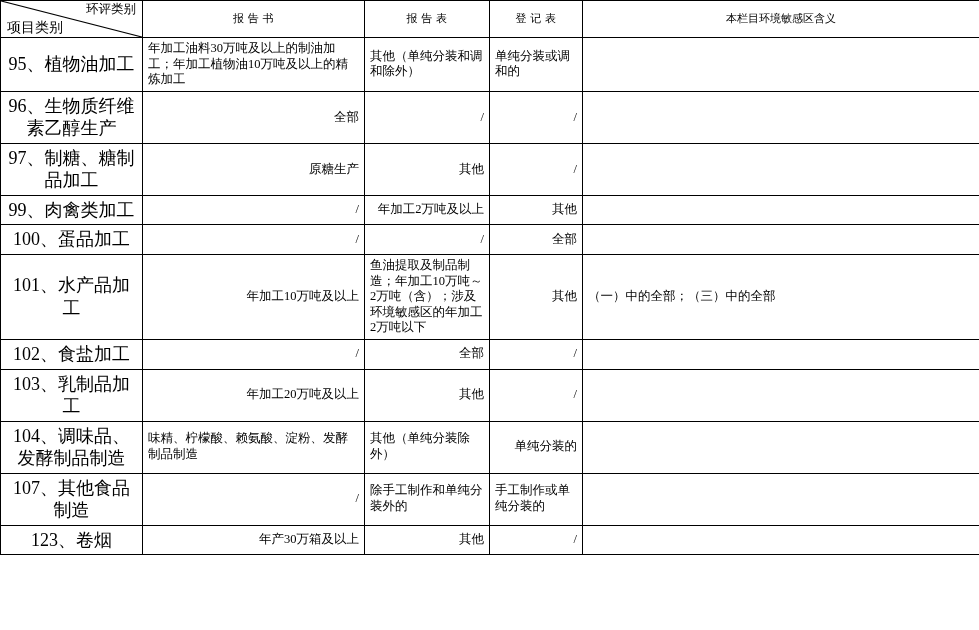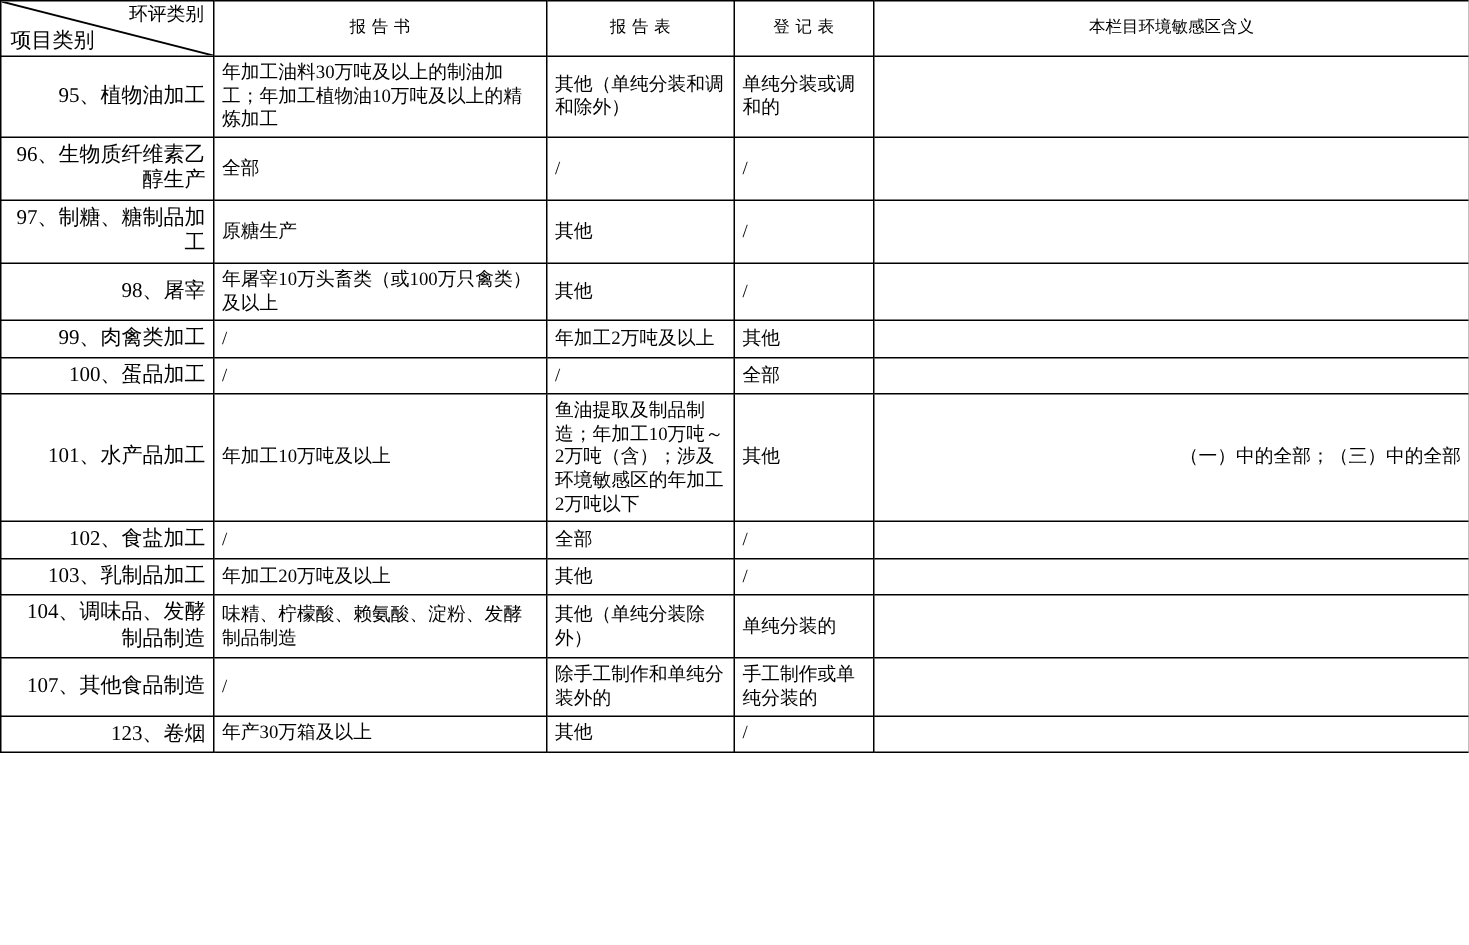--- a/index.html
+++ b/index.html
@@ -67,32 +67,32 @@
 
   th.colhead {
     text-align: center;
     font-size: 11px;
     letter-spacing: 0.5px;
   }
   th.colhead.wide {
     letter-spacing: 0;
   }
   td.rowhead {
+    text-align: center;
+    font-size: 18px;
+    padding-left: 6px;
+  }
+  td.cell-c {
     text-align: right;
-    font-size: 14px;
-    padding-left: 6px;
-  }
-  td.cell-c {
-    text-align: left;
   }
   td.cell-l {
     text-align: left;
   }
   td.meaning {
-    text-align: right;
+    text-align: left;
     font-family: Liberation Serif, serif;
   }
 </style>
 </head>
 <body>
 
 <div id="sheet">
   <table class="eia">
     <colgroup>
       <col class="c0">
@@ -132,27 +132,20 @@
           <td class="meaning"></td>
         </tr>
         <tr>
           <td class="rowhead">97、制糖、糖制品加工</td>
           <td class=" cell-c">原糖生产</td>
           <td class=" cell-c">其他</td>
           <td class=" cell-c">/</td>
           <td class="meaning"></td>
         </tr>
         <tr>
-          <td class="rowhead">98、屠宰</td>
-          <td class=" cell-l">年屠宰10万头畜类（或100万只禽类）及以上</td>
-          <td class=" cell-c">其他</td>
-          <td class=" cell-c">/</td>
-          <td class="meaning"></td>
-        </tr>
-        <tr>
           <td class="rowhead">99、肉禽类加工</td>
           <td class=" cell-c">/</td>
           <td class=" cell-c">年加工2万吨及以上</td>
           <td class=" cell-c">其他</td>
           <td class="meaning"></td>
         </tr>
         <tr>
           <td class="rowhead">100、蛋品加工</td>
           <td class=" cell-c">/</td>
           <td class=" cell-c">/</td>

